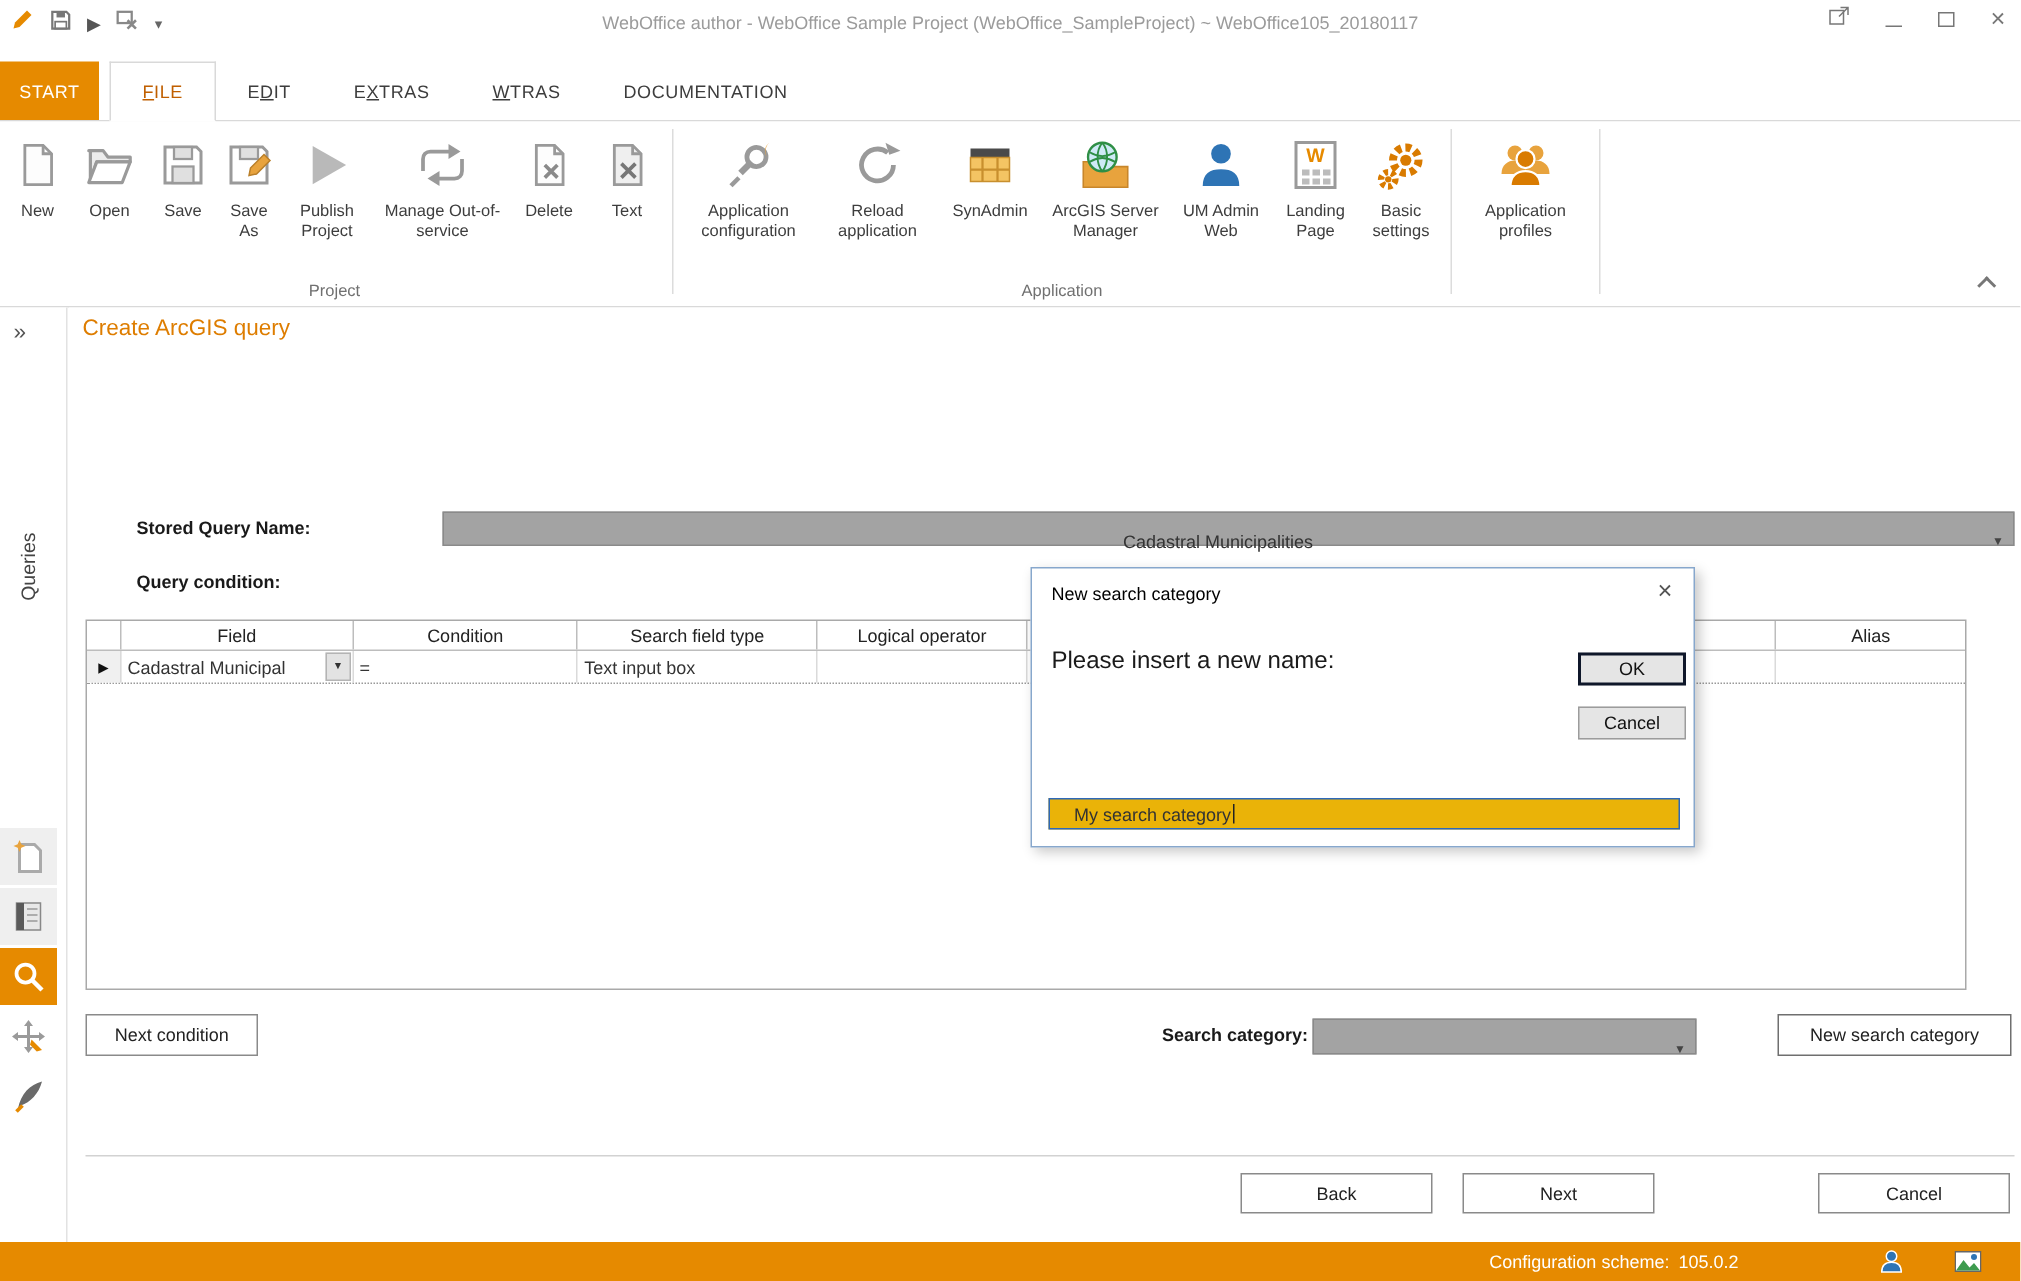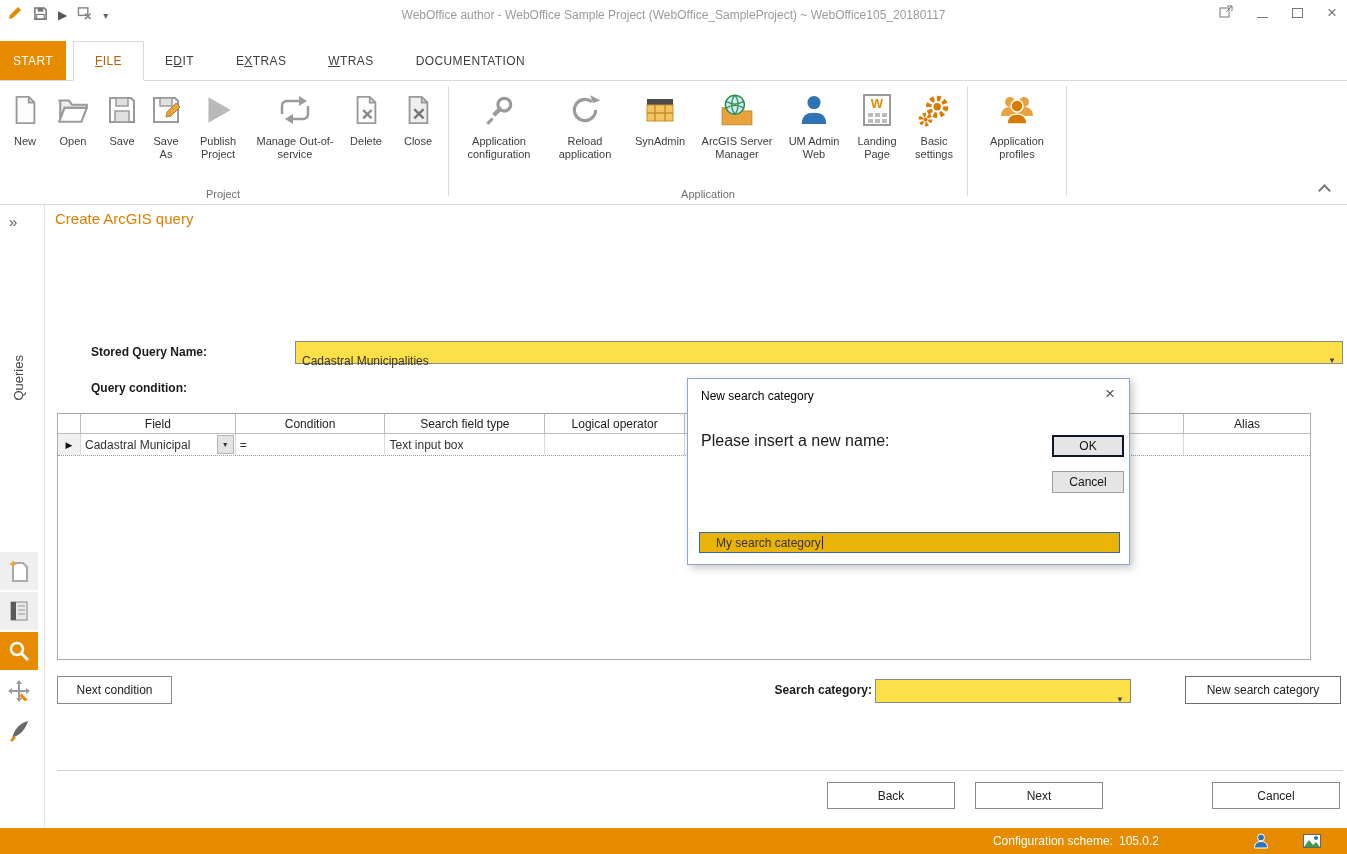--- a/index.html
+++ b/index.html
@@ -46,21 +46,21 @@
 
   
   .main { position:absolute; left:46px; top:205px; right:0; bottom:26px; background:#fff; }
   .page-title { position:absolute; left:9px; top:5px; font-size:15px; color:#DE7D00; }
   .wizard { position:absolute; left:9px; top:35px; height:22px; display:inline-flex; background:#8F8F8F; }
   .step { display:flex; align-items:center; padding:0 10px; color:#fff; font-size:11px; border-right:1px solid #a8a8a8; white-space:nowrap; }
   .step:last-child { border-right:none; }
   .step.active { background:#5C5C5C; }
 
   .lbl { position:absolute; font-size:12px; font-weight:bold; color:#1a1a1a; white-space:nowrap;margin-left:26px; }
-  .combo { position:absolute; border:1px solid #8a8a8a; background:#fde047; font-size:12px; display:flex; align-items:center; padding:16px 20px 0 6px; }
+  .combo { position:absolute; border:1px solid #8a8a8a; background:#a3a3a3; font-size:12px; display:flex; align-items:center; padding:16px 20px 0 6px;justify-content:center; }
   .combo .arrow { position:absolute; right:6px; font-size:8px; color:#444; }
 
   
   .grid { position:absolute; left:11px; top:208px; width:1254px; height:247px; border:1px solid #a9a9a9; background:#fff; }
   .grid-header { display:flex; height:20px; border-bottom:1px solid #bdbdbd; }
   .gh-cell { border-right:1px solid #bdbdbd; font-size:12px; color:#222; display:flex; align-items:center; justify-content:center; overflow:hidden; white-space:nowrap; }
   .gh-cell:last-child { border-right:none; }
   .grid-row { display:flex; height:22px; border-bottom:1px dotted #999; }
   .gr-cell { border-right:1px solid #dadada; font-size:12px; display:flex; align-items:center; padding:0 4px; overflow:hidden; white-space:nowrap; position:relative; }
   .gr-cell:last-child { border-right:none; }
@@ -221,21 +221,21 @@
         <span>Delete</span>
       </div>
       <div class="ritem" style="width:52px">
         <span class="ricon">
             <svg width="30" height="34" viewBox="0 0 32 32">
               <path d="M7 2h13l6 6v22H7z" fill="#efefef" stroke="#9a9a9a" stroke-width="2"></path>
               <path d="M20 2v6h6" fill="none" stroke="#9a9a9a" stroke-width="2"></path>
               <path d="M12 15l10 10M22 15l-10 10" stroke="#777" stroke-width="2.6" fill="none"></path>
             </svg>
           </span>
-        <span>Close</span>
+        <span>Text</span>
       </div>
     </div>
     <div class="rgroup-label">Project</div>
   </div>
 
   <div class="rdivider"></div>
 
   <div class="rgroup">
     <div class="ritems">
       <div class="ritem" style="width:92px">

